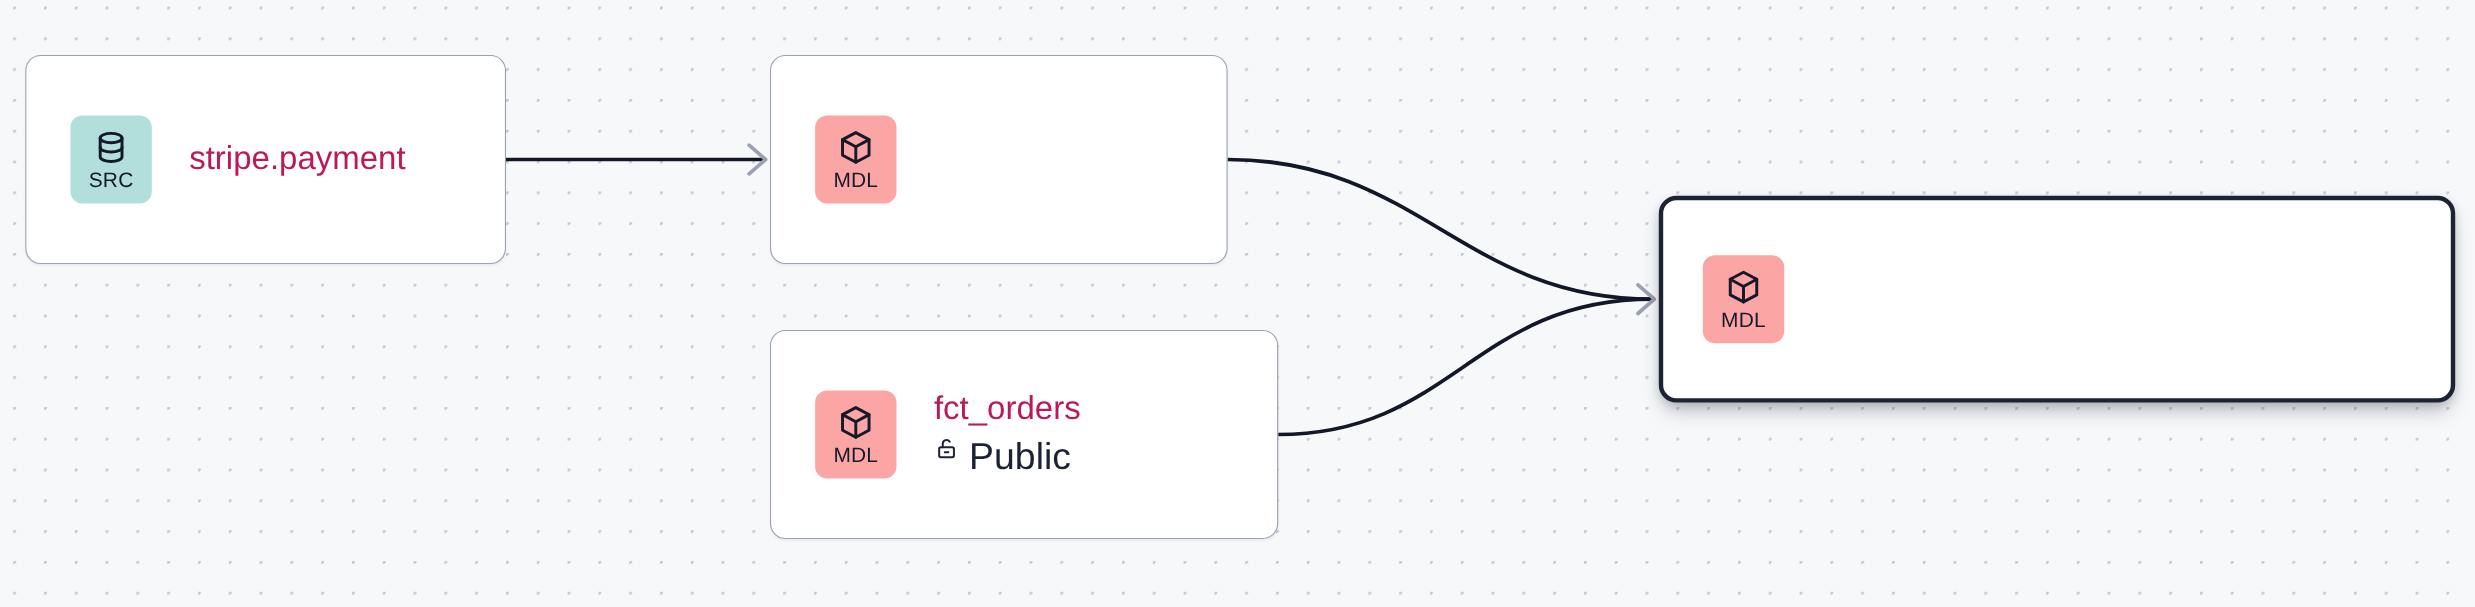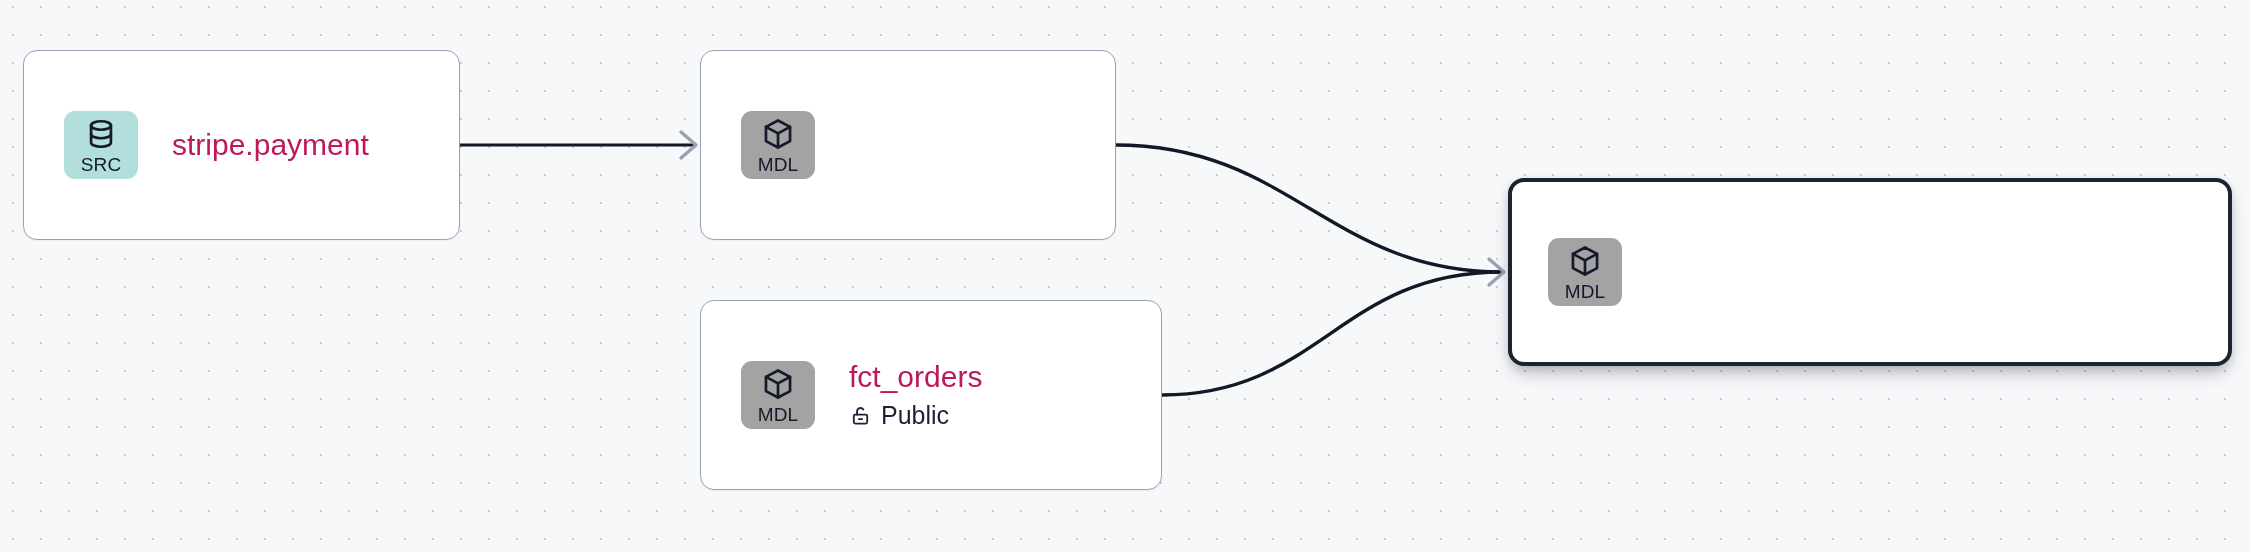--- a/index.html
+++ b/index.html
@@ -52,30 +52,30 @@
     border-radius: 16px;
     box-shadow: 0 10px 18px -4px rgba(28,36,52,0.28),
                 0 3px 8px rgba(28,36,52,0.12);
     padding-left: 36px;
   }
 
   
   .badge {
     flex: 0 0 auto;
     width: 74px;
-    height: 68px;
+    height: 80px;
     border-radius: 11px;
     display: flex;
     flex-direction: column;
     align-items: center;
     justify-content: center;
     gap: 1px;
   }
   .badge.src { background: #b2dfdb; }
-  .badge.mdl { background: #a3a3a3; }
+  .badge.mdl { background: #fca5a5; }
 
   .badge svg { display: block; }
 
   .badge-text {
     font-family: "Liberation Sans", sans-serif;
     font-size: 19px;
     font-weight: 400;
     color: #141a2b;
     letter-spacing: 0.2px;
     line-height: 1;
@@ -93,24 +93,24 @@
   .node-title {
     font-family: "Liberation Sans", sans-serif;
     font-size: 30px;
     font-weight: 400;
     color: #be185d;
     line-height: 1.15;
     white-space: nowrap;
   }
   .node-sub {
     display: flex;
-    align-items: center;
+    align-items: flex-start;
     gap: 9px;
     font-family: "Liberation Sans", sans-serif;
-    font-size: 25px;
+    font-size: 34px;
     font-weight: 400;
     color: #1b2233;
     line-height: 1.15;
     white-space: nowrap;
   }
   .node-sub svg { display: block; flex: 0 0 auto; }
 </style>
 </head>
 <body>
 

